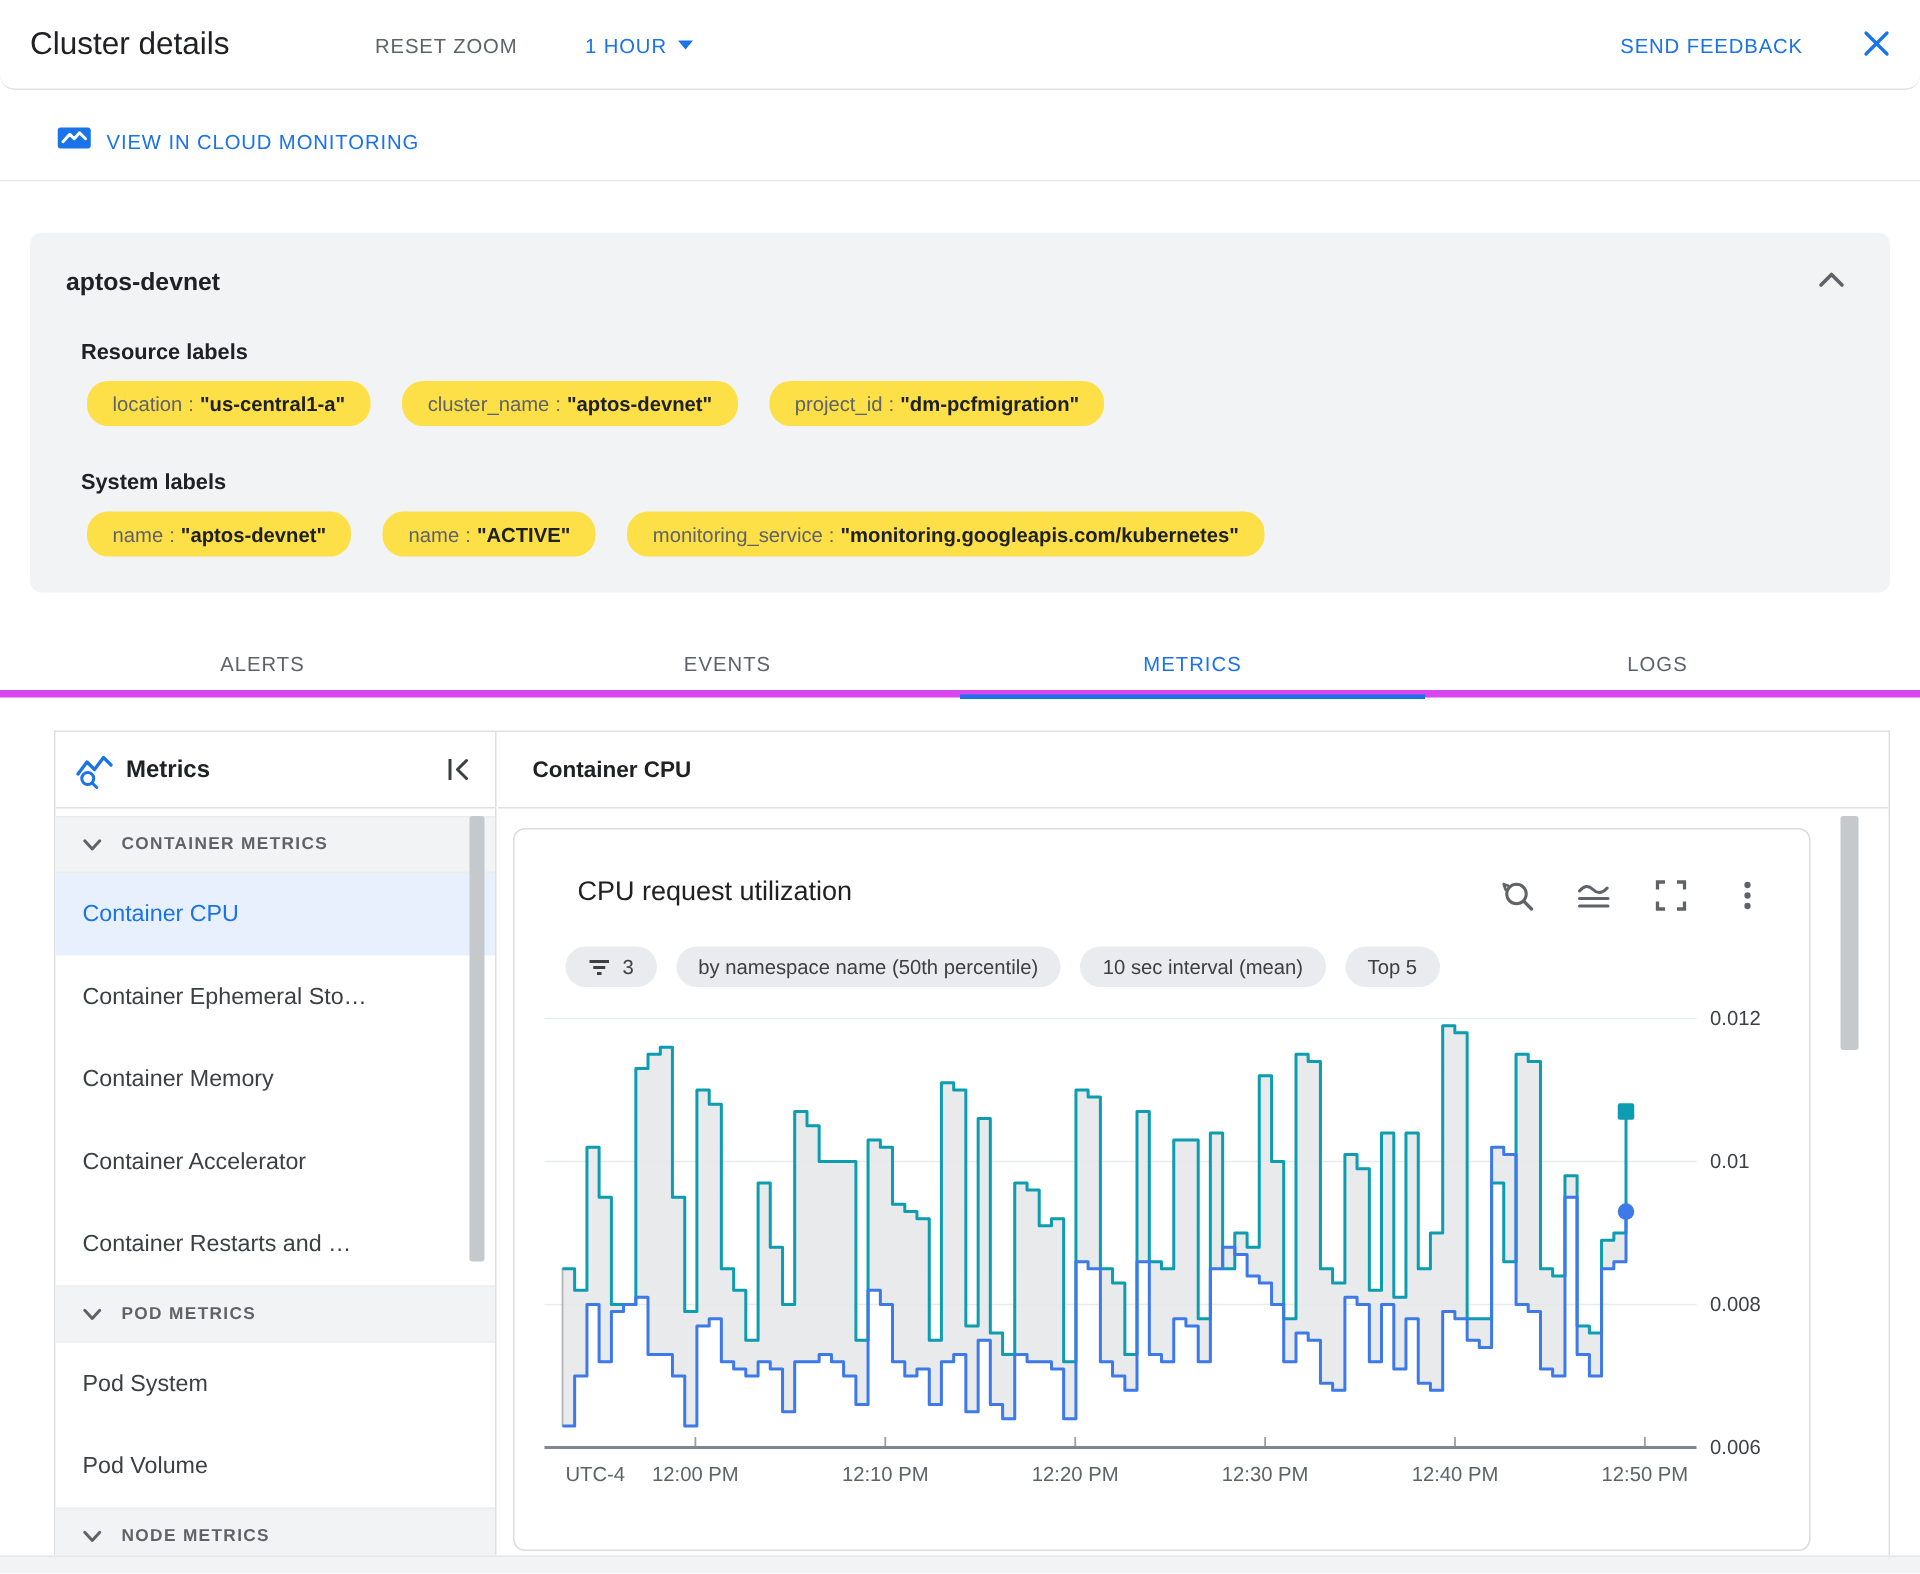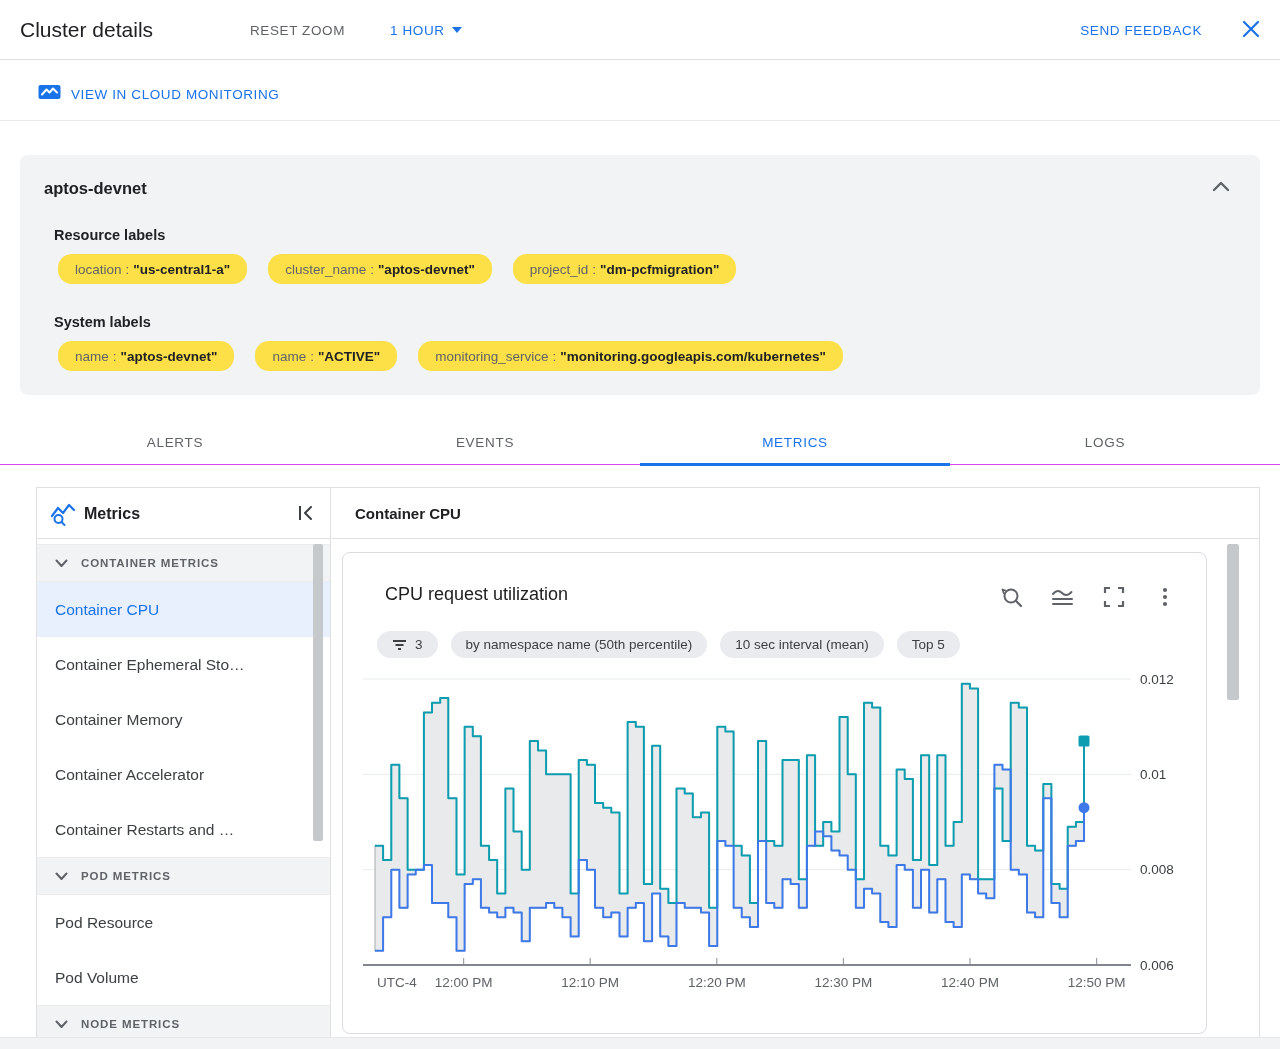--- a/index.html
+++ b/index.html
@@ -1,21 +1,21 @@
 <!DOCTYPE html>
 <html><head>
 <meta charset="utf-8">
 <style>
   * { margin:0; padding:0; box-sizing:border-box; }
   html,body { background:#fff; }
   body { font-family:"Liberation Sans", sans-serif; color:#202124; }
   .app { position:relative; width:1280px; height:1049px; background:#fff; overflow:hidden; }
 
   
-  .topbar { position:absolute; left:0; top:0; width:1280px; height:60px; border-bottom:1px solid #e0e0e0; background:#fff; }
+  .topbar { position:absolute; left:0; top:0; width:1280px; height:60px; border-bottom:1px solid #e0e0e0; background:#fff;border-radius:10px; }
   .page-title { position:absolute; left:20px; top:0; line-height:60px; font-size:21px; color:#202124; }
   .txtbtn { background:none; border:none; cursor:pointer; font-family:"Liberation Sans",sans-serif;
             font-size:13.5px; font-weight:500; letter-spacing:.6px; text-transform:uppercase; }
   .btn-reset { position:absolute; left:250px; top:0; height:60px; color:#5f6368; }
   .btn-hour { position:absolute; left:390px; top:0; height:60px; color:#1a73e8; display:flex; align-items:center; gap:7px; }
   .caret-down { width:0; height:0; border-left:5px solid transparent; border-right:5px solid transparent; border-top:6px solid #1a73e8; display:inline-block; }
   .btn-feedback { position:absolute; right:78px; top:0; height:60px; color:#1a73e8; }
   .btn-close { position:absolute; left:1236px; top:15px; width:30px; height:30px; background:none; border:none; cursor:pointer; }
 
   
@@ -31,21 +31,21 @@
   .labels-heading { position:absolute; left:34px; font-size:14.5px; font-weight:700; color:#202124; }
   .rl-heading { top:72px; } .sl-heading { top:159px; }
   .chip-row { position:absolute; left:38px; display:flex; gap:21px; }
   .rl-row { top:99px; } .sl-row { top:186px; }
   .label-chip { height:28px; background:#fde047; border-radius:14px; padding:15px 17px; display:flex; align-items:center;
                 font-size:13.5px; color:#5f6368; white-space:nowrap; }
   .label-chip b { color:#202124; font-weight:700; }
   .label-chip .sep { margin:0 4px; }
 
   
-  .tabsrow { position:absolute; left:0; top:420px; width:1280px; height:45px; border-bottom:1px solid #d946ef; }
+  .tabsrow { position:absolute; left:0; top:420px; width:1280px; height:45px; border-bottom:5px solid #d946ef; }
   .tabs { position:absolute; left:20px; top:0; width:1240px; height:45px; display:flex; }
   .tab { flex:1; border:none; background:none; cursor:pointer; position:relative; color:#5f6368;
          font-size:13.5px; font-weight:500; letter-spacing:.7px; text-transform:uppercase; font-family:"Liberation Sans",sans-serif; }
   .tab.active { color:#1a73e8; }
   .tab.active::after { content:""; position:absolute; left:0; right:0; bottom:-1px; height:3px; background:#1a73e8; }
 
   
   .panel { position:absolute; left:36px; top:487px; width:1224px; height:550px; border:1px solid #e0e0e0; border-bottom:none; background:#fff; }
   .sidebar { position:absolute; left:0; top:0; width:294px; height:100%; border-right:1px solid #e0e0e0; }
   .sb-header { position:absolute; left:0; top:0; width:100%; height:51px; border-bottom:1px solid #e0e0e0; }
@@ -193,21 +193,21 @@
           <div class="sb-item">Container Ephemeral Sto…</div>
           <div class="sb-item">Container Memory</div>
           <div class="sb-item">Container Accelerator</div>
           <div class="sb-item">Container Restarts and …</div>
           <div class="sb-section">
             <svg width="13" height="9" viewBox="0 0 13 9">
               <polyline points="1.5,1.5 6.5,7 11.5,1.5" fill="none" stroke="#5f6368" stroke-width="2" stroke-linecap="round" stroke-linejoin="round"></polyline>
             </svg>
             <span>POD METRICS</span>
           </div>
-          <div class="sb-item">Pod Resource</div>
+          <div class="sb-item">Pod System</div>
           <div class="sb-item">Pod Volume</div>
           <div class="sb-section">
             <svg width="13" height="9" viewBox="0 0 13 9">
               <polyline points="1.5,1.5 6.5,7 11.5,1.5" fill="none" stroke="#5f6368" stroke-width="2" stroke-linecap="round" stroke-linejoin="round"></polyline>
             </svg>
             <span>NODE METRICS</span>
           </div>
         </div>
       <div class="sb-scroll"></div>
     </aside>

